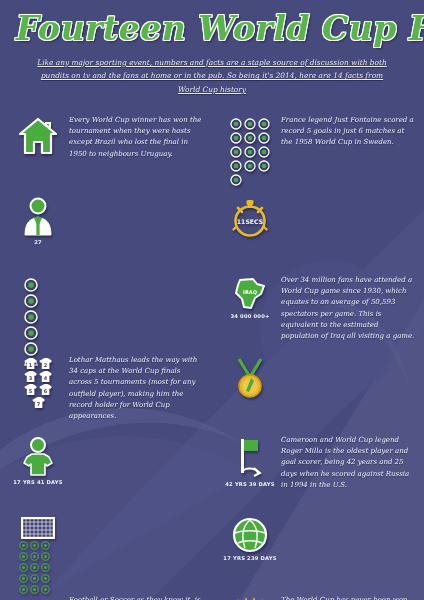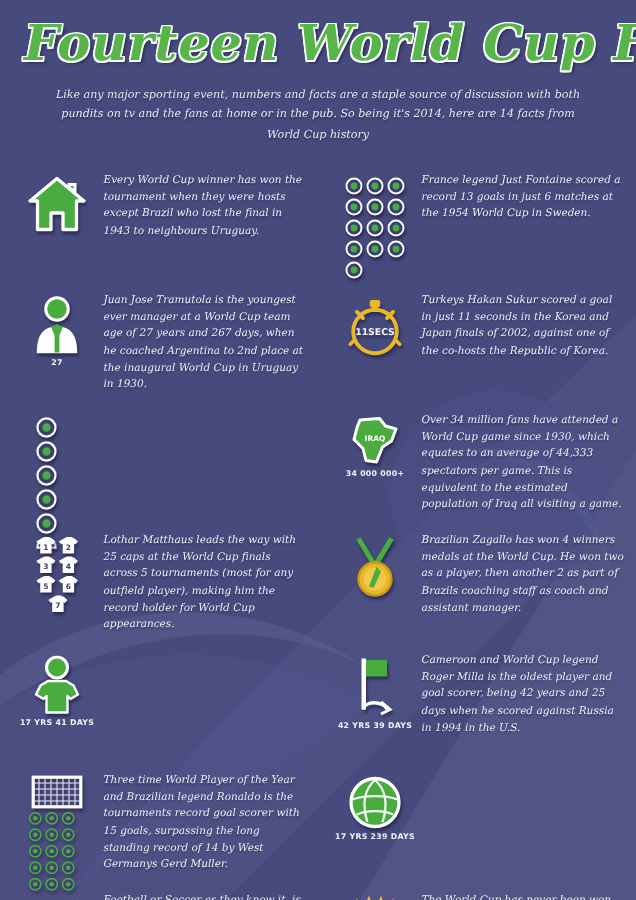--- a/index.html
+++ b/index.html
@@ -31,20 +31,21 @@
     white-space:nowrap;
   }
   #intro{
     margin:9px 14px 0 14px;
     font-style:italic;
     font-size:7.4px;
     line-height:1.85;
     color:#ecedf7;
     text-align:center;
     text-shadow:0 1px 1px rgba(20,20,50,.5);
+    text-decoration:underline;
   }
 
   
   #facts{
     position:relative;z-index:2;
     margin:14px 0 0 0;
     display:grid;
     grid-template-columns:1fr 1fr;
     grid-auto-rows:80px;
     column-gap:0;row-gap:0;
@@ -112,21 +113,21 @@
 <div id="facts">
 
   <div class="fact">
     <div class="ficon">
       <svg width="40" height="38" viewBox="0 0 40 38">
         <path d="M20 2 L38 17 L33 17 L33 36 L24 36 L24 25 L16 25 L16 36 L7 36 L7 17 L2 17 Z" fill="#4aab3e" stroke="#ffffff" stroke-width="2.2" stroke-linejoin="round"></path>
         <path d="M28 6 h4 v5 l-4 -3 Z" fill="#4aab3e" stroke="#ffffff" stroke-width="2"></path>
       </svg>
       <div class="ilabel"></div>
     </div>
-    <div class="ftext">Every World Cup winner has won the tournament when they were hosts except Brazil who lost the final in 1943 to neighbours Uruguay.</div>
+    <div class="ftext">Every World Cup winner has won the tournament when they were hosts except Brazil who lost the final in 1950 to neighbours Uruguay.</div>
   </div>
 
   <div class="fact">
     <div class="ficon">
       <div class="dots w3">
         <svg class="ball" viewBox="0 0 12 12">
             <circle cx="6" cy="6" r="5" fill="#3a3f73" stroke="#fff" stroke-width="1.3"></circle>
             <circle cx="6" cy="6" r="2.3" fill="#4aab3e"></circle>
           </svg>
         <svg class="ball" viewBox="0 0 12 12">
@@ -173,49 +174,47 @@
             <circle cx="6" cy="6" r="5" fill="#3a3f73" stroke="#fff" stroke-width="1.3"></circle>
             <circle cx="6" cy="6" r="2.3" fill="#4aab3e"></circle>
           </svg>
         <svg class="ball" viewBox="0 0 12 12">
             <circle cx="6" cy="6" r="5" fill="#3a3f73" stroke="#fff" stroke-width="1.3"></circle>
             <circle cx="6" cy="6" r="2.3" fill="#4aab3e"></circle>
           </svg>
       </div>
       <div class="ilabel"></div>
     </div>
-    <div class="ftext">France legend Just Fontaine scored a record 13 goals in just 6 matches at the 1954 World Cup in Sweden.</div>
+    <div class="ftext">France legend Just Fontaine scored a record 5 goals in just 6 matches at the 1958 World Cup in Sweden.</div>
   </div>
 
   <div class="fact">
     <div class="ficon">
       <svg width="38" height="40" viewBox="0 0 38 40">
         <circle cx="19" cy="9" r="7.5" fill="#4aab3e" stroke="#fff" stroke-width="2"></circle>
         <path d="M6 38 C6 26 11 21 19 21 C27 21 32 26 32 38 Z" fill="#ffffff" stroke="#ffffff" stroke-width="1"></path>
         <path d="M15 21 L19 30 L23 21 L19 19 Z" fill="#4aab3e"></path>
         <rect x="17.4" y="24" width="3.2" height="14" fill="#4aab3e"></rect>
       </svg>
       <div class="ilabel">27</div>
     </div>
-    <div class="ftext">Juan Jose Tramutola is the youngest ever manager at a World Cup team age of 27 years and 267 days, when he coached Argentina to 2nd place at the inaugural World Cup in Uruguay in 1930.</div>
   </div>
 
   <div class="fact">
     <div class="ficon">
       <svg width="40" height="42" viewBox="0 0 40 42">
         <circle cx="20" cy="24" r="14.5" fill="none" stroke="#e8b828" stroke-width="2.6"></circle>
         <rect x="16.5" y="3" width="7" height="5" rx="1.5" fill="#e8b828"></rect>
         <rect x="18" y="7" width="4" height="4" fill="#e8b828"></rect>
         <path d="M8 11 l4 4 M32 11 l-4 4" stroke="#e8b828" stroke-width="2.6" stroke-linecap="round"></path>
         <path d="M6 30 l-2.5 2.5 M34 30 l2.5 2.5" stroke="#e8b828" stroke-width="2.4" stroke-linecap="round"></path>
         <text x="20" y="26.5" font-family="DejaVu Sans, sans-serif" font-size="6.2" font-weight="bold" fill="#f4f5fb" text-anchor="middle">11SECS</text>
       </svg>
 
     </div>
-    <div class="ftext">Turkeys Hakan Sukur scored a goal in just 11 seconds in the Korea and Japan finals of 2002, against one of the co-hosts the Republic of Korea.</div>
   </div>
 
   <div class="fact">
     <div class="ficon">
       <div class="dots w2">
         <svg class="ball" style="width:14px;height:14px" viewBox="0 0 14 14">
             <circle cx="7" cy="7" r="6" fill="#3a3f73" stroke="#fff" stroke-width="1.5"></circle>
             <circle cx="7" cy="7" r="2.8" fill="#4aab3e"></circle>
           </svg>
         <svg class="ball" style="width:14px;height:14px" viewBox="0 0 14 14">
@@ -244,21 +243,21 @@
   </div>
 
   <div class="fact">
     <div class="ficon">
       <svg width="38" height="34" viewBox="0 0 38 34">
         <path d="M9 3 L22 2 L26 7 L33 9 L30 17 L24 21 L20 31 L13 30 L11 22 L5 16 L7 8 Z" fill="#4aab3e" stroke="#ffffff" stroke-width="2" stroke-linejoin="round"></path>
         <text x="19" y="17" font-family="DejaVu Sans, sans-serif" font-size="5" font-weight="bold" fill="#ffffff" text-anchor="middle">IRAQ</text>
       </svg>
       <div class="ilabel">34 000 000+</div>
     </div>
-    <div class="ftext">Over 34 million fans have attended a World Cup game since 1930, which equates to an average of 44,333 spectators per game.  This is equivalent to the estimated population of Iraq all visiting a game.</div>
+    <div class="ftext">Over 34 million fans have attended a World Cup game since 1930, which equates to an average of 50,593 spectators per game.  This is equivalent to the estimated population of Iraq all visiting a game.</div>
   </div>
 
   <div class="fact">
     <div class="ficon">
       <div class="shirtsrow">
         <svg class="s" width="13" height="13" viewBox="0 0 13 13">
             <path d="M3 2 L5 1 h3 l2 1 l2.4 2 -1.8 2 -.8-.6 V12 H2.2 V5.4 l-.8.6 L-.4 4 Z" transform="translate(0.6,0)" fill="#ffffff"></path>
             <text x="6.5" y="9.5" font-size="5" font-weight="bold" fill="#3a3f73" text-anchor="middle" font-family="DejaVu Sans, sans-serif">1</text>
           </svg>
         <svg class="s" width="13" height="13" viewBox="0 0 13 13">
@@ -281,34 +280,33 @@
             <path d="M3 2 L5 1 h3 l2 1 l2.4 2 -1.8 2 -.8-.6 V12 H2.2 V5.4 l-.8.6 L-.4 4 Z" transform="translate(0.6,0)" fill="#ffffff"></path>
             <text x="6.5" y="9.5" font-size="5" font-weight="bold" fill="#3a3f73" text-anchor="middle" font-family="DejaVu Sans, sans-serif">6</text>
           </svg>
         <svg class="s" width="13" height="13" viewBox="0 0 13 13">
             <path d="M3 2 L5 1 h3 l2 1 l2.4 2 -1.8 2 -.8-.6 V12 H2.2 V5.4 l-.8.6 L-.4 4 Z" transform="translate(0.6,0)" fill="#ffffff"></path>
             <text x="6.5" y="9.5" font-size="5" font-weight="bold" fill="#3a3f73" text-anchor="middle" font-family="DejaVu Sans, sans-serif">7</text>
           </svg>
       </div>
       <div class="ilabel"></div>
     </div>
-    <div class="ftext">Lothar Matthaus leads the way with 25 caps at the World Cup finals across 5 tournaments (most for any outfield player), making him the record holder for World Cup appearances.</div>
+    <div class="ftext">Lothar Matthaus leads the way with 34 caps at the World Cup finals across 5 tournaments (most for any outfield player), making him the record holder for World Cup appearances.</div>
   </div>
 
   <div class="fact">
     <div class="ficon">
       <svg width="38" height="42" viewBox="0 0 38 42">
         <path d="M8 2 L20 22 M30 2 L18 22" stroke="#4aab3e" stroke-width="3.4" fill="none"></path>
         <circle cx="19" cy="29" r="11" fill="#e8b828" stroke="#c89a15" stroke-width="1.6"></circle>
         <circle cx="19" cy="29" r="7.5" fill="#f0c94a"></circle>
         <path d="M15 34 L20 21 L23 24 L18 35 Z" fill="#4aab3e"></path>
       </svg>
       <div class="ilabel"></div>
     </div>
-    <div class="ftext">Brazilian Zagallo has won 4 winners medals at the World Cup.  He won two as a player, then another 2 as part of Brazils coaching staff as coach and assistant manager.</div>
   </div>
 
   <div class="fact">
     <div class="ficon">
       <svg width="38" height="40" viewBox="0 0 38 40">
         <circle cx="19" cy="8" r="7" fill="#4aab3e" stroke="#ffffff" stroke-width="2"></circle>
         <path d="M8 20 L13 17 h12 l5 3 l3 6 -5 3 -2 -2 V38 H12 V27 l-2 2 -5 -3 Z" fill="#4aab3e" stroke="#ffffff" stroke-width="1.6" stroke-linejoin="round"></path>
       </svg>
       <div class="ilabel">17 YRS 41 DAYS</div>
     </div>
@@ -393,21 +391,20 @@
             <circle cx="6" cy="6" r="5" fill="none" stroke="#4aab3e" stroke-width="1.4"></circle>
             <circle cx="6" cy="6" r="2" fill="#4aab3e"></circle>
           </svg>
         <svg class="ball" style="width:9px;height:9px" viewBox="0 0 12 12">
             <circle cx="6" cy="6" r="5" fill="none" stroke="#4aab3e" stroke-width="1.4"></circle>
             <circle cx="6" cy="6" r="2" fill="#4aab3e"></circle>
           </svg>
       </div>
       <div class="ilabel"></div>
     </div>
-    <div class="ftext">Three time World Player of the Year and Brazilian legend Ronaldo is the tournaments record goal scorer with 15 goals, surpassing the long standing record of 14 by West Germanys Gerd Muller.</div>
   </div>
 
   <div class="fact">
     <div class="ficon">
       <svg width="36" height="36" viewBox="0 0 36 36">
         <circle cx="18" cy="18" r="16" fill="#4aab3e" stroke="#ffffff" stroke-width="2.2"></circle>
         <g fill="none" stroke="#ffffff" stroke-width="1.5" opacity="0.95">
           <path d="M18 3 C11 9 9 19 13 31"></path>
           <path d="M18 3 C25 9 27 19 23 31"></path>
           <path d="M3 16 C11 13 25 13 33 16"></path>

